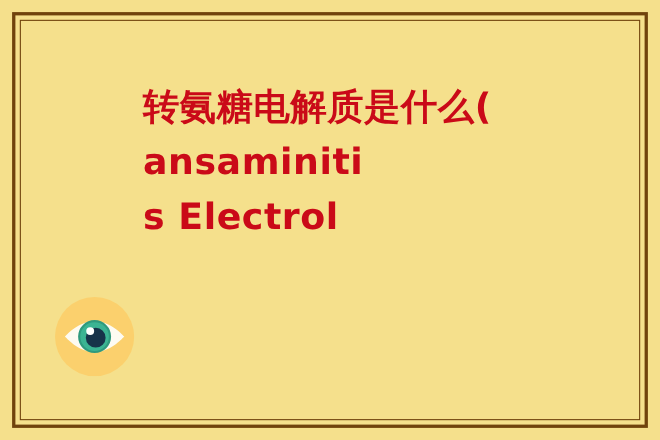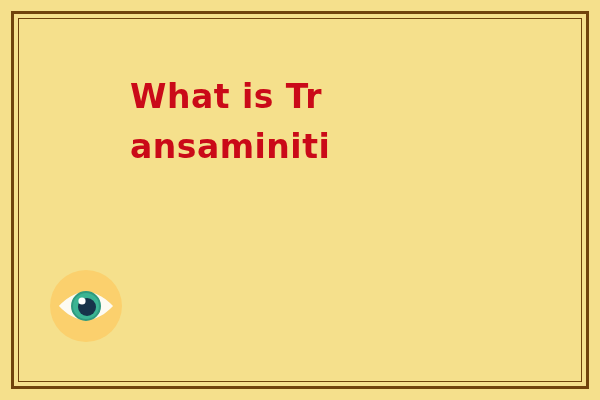--- a/index.html
+++ b/index.html
@@ -88,17 +88,18 @@
       <circle cx="36" cy="36" r="36" fill="#fbd06d"></circle>
       <path d="M36 22 C 50 22, 60 33, 63 36 C 60 39, 50 50, 36 50 C 22 50, 12 39, 9 36 C 12 33, 22 22, 36 22 Z" fill="#fdfbf2"></path>
       <circle cx="36" cy="36" r="14" fill="#3bb493"></circle>
       <circle cx="36" cy="36" r="14" fill="none" stroke="#2f9a7e" stroke-width="2"></circle>
       <circle cx="37" cy="37" r="9" fill="#17334a"></circle>
       <circle cx="32" cy="31" r="3.6" fill="#ffffff"></circle>
     </svg>
   </div>
 
   <div id="headline">
-    <span class="line">What is Tr</span>
+    <span class="line">转氨糖电解质是什么(</span>
     <span class="line">ansaminiti</span>
+    <span class="line">s Electrol</span>
   </div>
 
 </div>
 
 </body></html>

